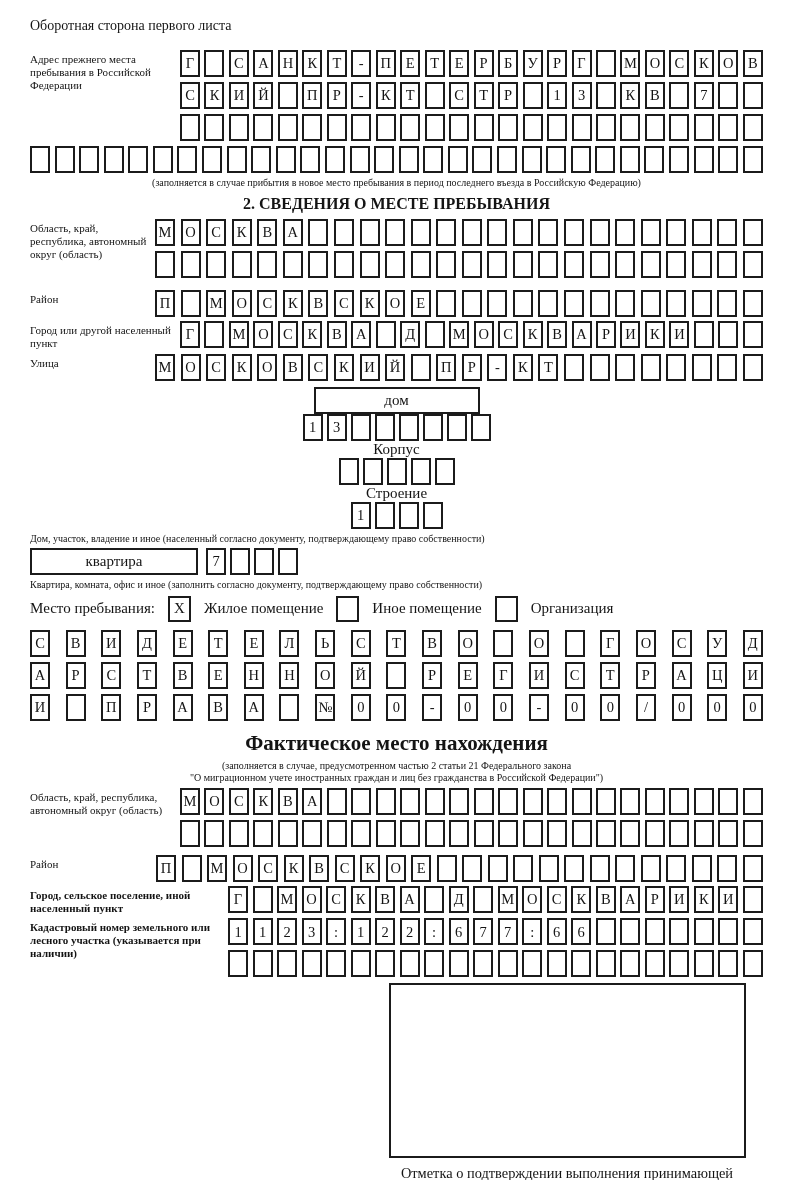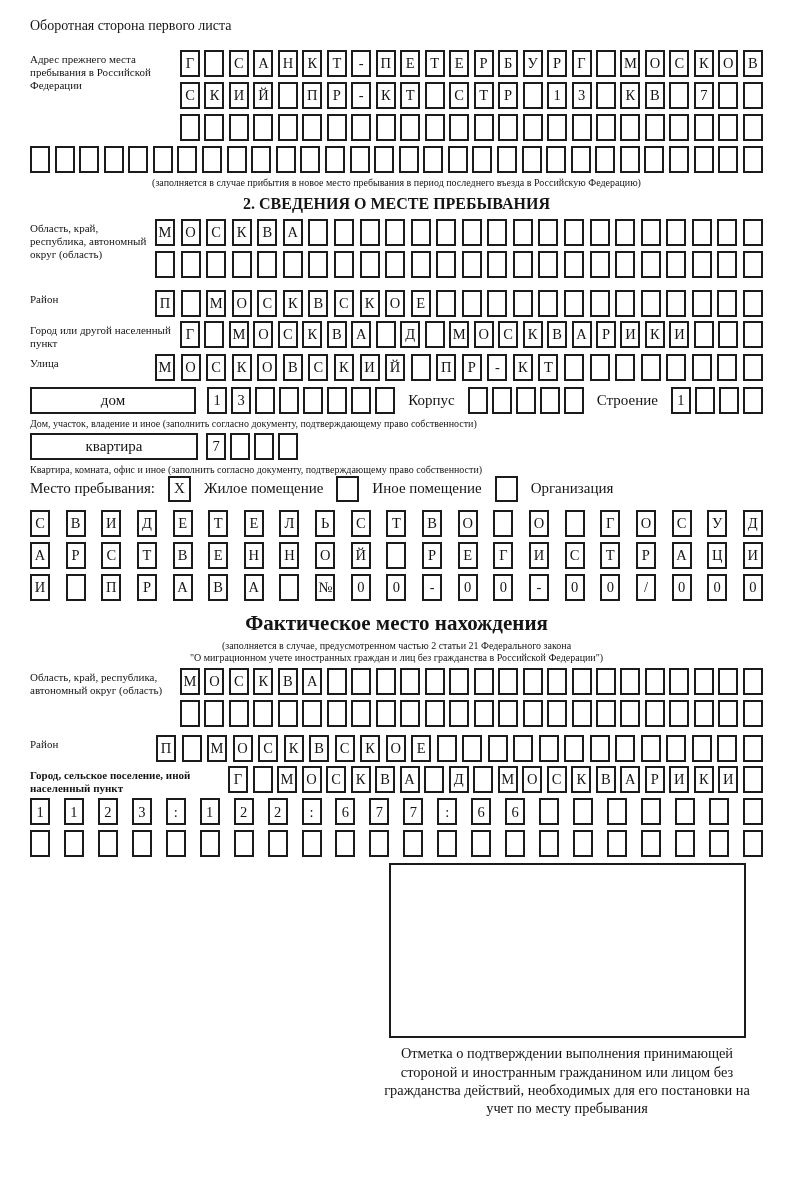--- a/index.html
+++ b/index.html
@@ -37,25 +37,25 @@
   .title { font-size: 16px; font-weight: bold; text-align: center; margin-top: 6px; }
   .subtitle { font-size: 21px; font-weight: bold; text-align: center; margin-top: 10px; }
 
   .mt4 { margin-top: 4px; } .mt6 { margin-top: 6px; } .mt8 { margin-top: 8px; } .mt12 { margin-top: 12px; }
 
   .widebox {
     height: 27px; border: 2px solid #1b1b1b; background: #fff;
     display: inline-flex; align-items: center; justify-content: center;
     font-size: 15px;
   }
-  .house-row { display: flex; align-items: center; justify-content: space-between; margin-top: 6px; }
+  .house-row { display: flex; align-items: center; justify-content: space-between; margin-top: 6px; flex-direction: column; }
   .inline-lbl { font-size: 15px; white-space: nowrap; padding: 0 2px; }
   .apt-row { display: flex; align-items: center; gap: 8px; margin-top: 3px; }
 
-  .chk-row { display: flex; align-items: center; gap: 13px; }
+  .chk-row { display: flex; align-items: center; gap: 13px; margin-top: 5px; }
   .chk {
     width: 23px; height: 26px; border: 2px solid #1b1b1b; background: #fff;
     display: inline-flex; align-items: center; justify-content: center;
     font-size: 15px; flex: 0 0 23px;
   }
   .chk-label { font-size: 15px; white-space: nowrap; }
   .small-note { font-size: 13.6px; text-align: center; width: 640px; margin-top: 2px; }
 
   .confirm-wrap { width: 392px; margin-left: auto; margin-right: 0; margin-top: 6px; }
   .stamp-box { width: 357px; height: 175px; border: 2px solid #1b1b1b; margin: 0 auto; background: #fff; }
@@ -356,21 +356,21 @@
         <span class="cell"></span>
       </div>
     <div class="inline-lbl">Строение</div>
     <div class="grid fixed gap4">
         <span class="cell">1</span>
         <span class="cell"></span>
         <span class="cell"></span>
         <span class="cell"></span>
       </div>
   </div>
-  <div class="note" style="text-align:left">Дом, участок, владение и иное (заполнить согласно документу, подтверждающему право собственности)</div>
+  <div class="note" style="text-align:left">Дом, участок, владение и иное (населенный согласно документу, подтверждающему право собственности)</div>
 
   <div class="apt-row">
     <div class="widebox" style="width:168px">квартира</div>
     <div class="grid fixed gap4">
         <span class="cell">7</span>
         <span class="cell"></span>
         <span class="cell"></span>
         <span class="cell"></span>
       </div>
   </div>
@@ -574,20 +574,21 @@
         <span class="cell">А</span>
         <span class="cell">Р</span>
         <span class="cell">И</span>
         <span class="cell">К</span>
         <span class="cell">И</span>
         <span class="cell"></span>
       </div>
   </div>
 
   <div class="row mt4">
+    <div class="label w198">Кадастровый номер земельного или лесного участка (указывается при наличии)</div>
     <div class="stack">
       <div class="grid">
           <span class="cell">1</span>
           <span class="cell">1</span>
           <span class="cell">2</span>
           <span class="cell">3</span>
           <span class="cell">:</span>
           <span class="cell">1</span>
           <span class="cell">2</span>
           <span class="cell">2</span>

